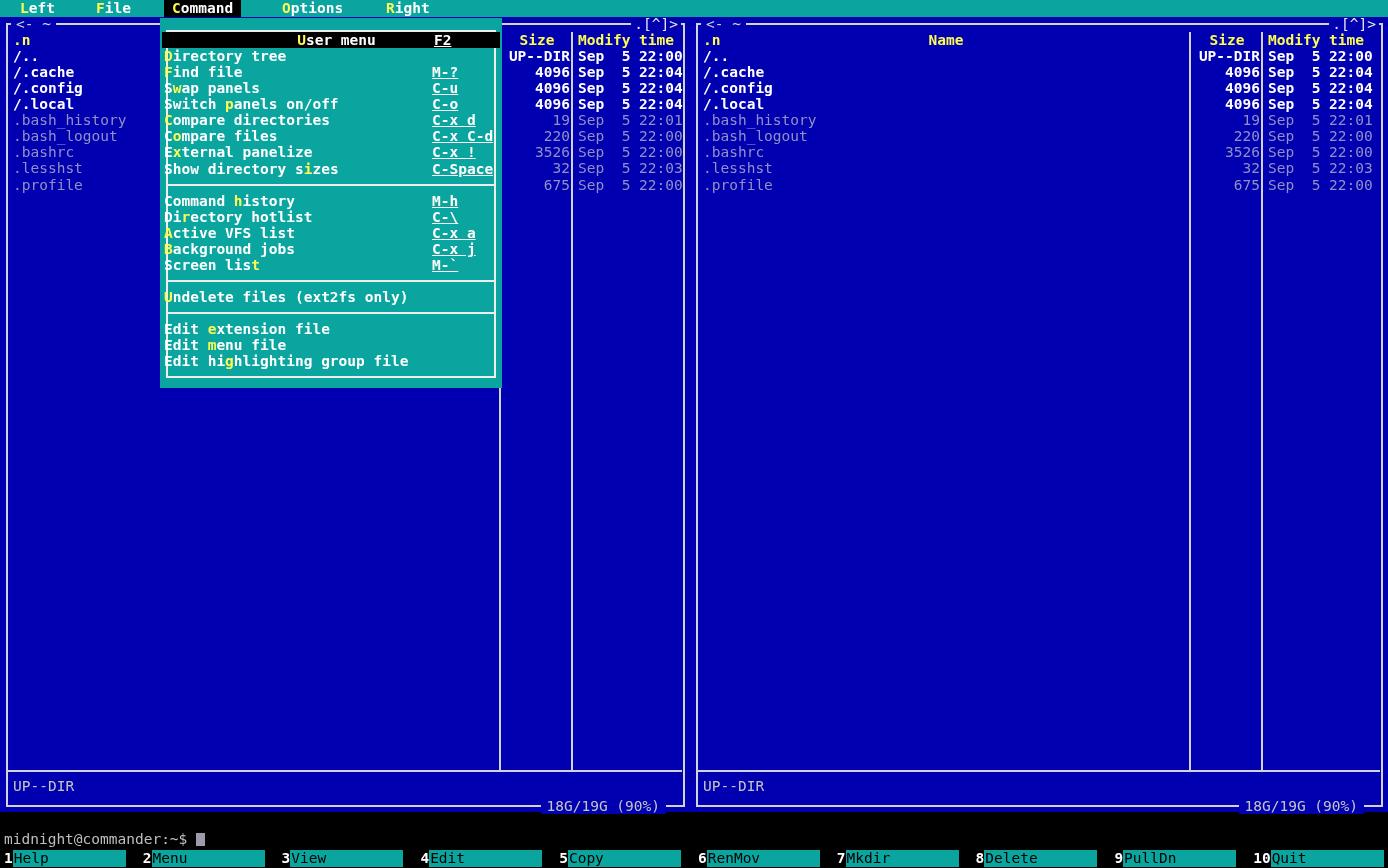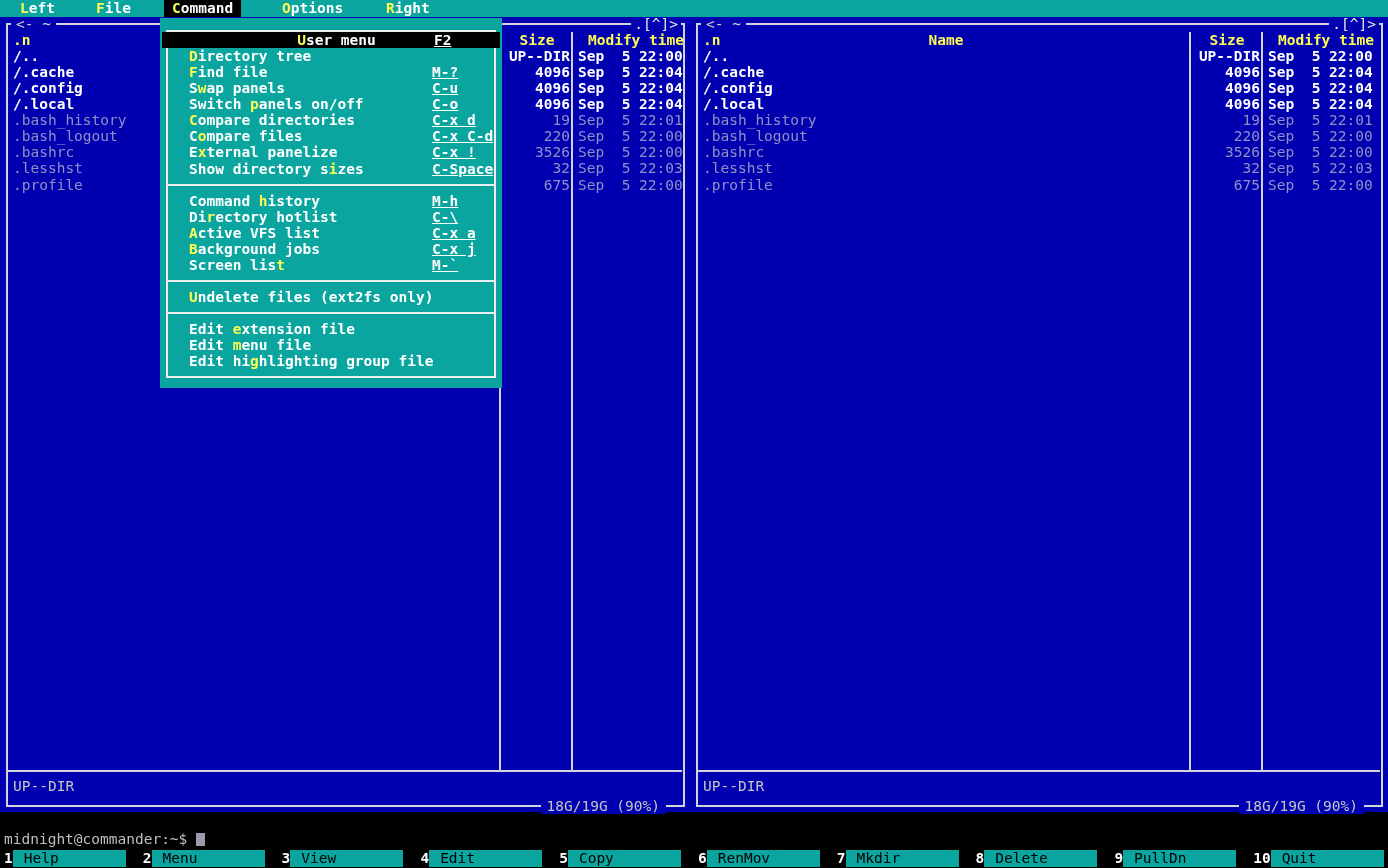--- a/index.html
+++ b/index.html
@@ -34,51 +34,51 @@
   .br{right:5px;top:7px;width:2px;height:784px;}
   .sep1{left:499px;top:16px;width:2px;height:740px;}
   .sep2{left:571px;top:16px;width:2px;height:740px;}
   .statline{left:8px;right:8px;top:754px;height:2px;}
   .tl-deco{position:absolute;left:11px;top:0;height:16px;line-height:16px;background:var(--blue);padding:0 5px;color:var(--frame);white-space:pre;z-index:2;}
   .tr-deco{position:absolute;right:9px;top:0;height:16px;line-height:16px;background:var(--blue);padding:0 3px;color:#E8E8E8;white-space:pre;z-index:2;}
   .hdr{position:absolute;left:0;top:16px;right:0;height:16px;line-height:16px;color:var(--yellow);font-weight:bold;}
   .hsort{position:absolute;left:13px;}
   .hname{position:absolute;left:13px;width:486px;text-align:center;}
   .hsize{position:absolute;left:504px;width:66px;text-align:center;}
-  .htime{position:absolute;left:578px;width:106px;text-align:right;}
+  .htime{position:absolute;left:578px;width:106px;text-align:left;}
   .rows{position:absolute;left:0;top:32px;right:0;}
   .prow{position:relative;height:var(--cell);line-height:var(--cell);}
   .prow.dir{color:var(--white);font-weight:bold;}
   .prow.file{color:var(--hidden);}
   .fname{position:absolute;left:13px;white-space:pre;}
   .fsize{position:absolute;left:504px;width:66px;text-align:right;}
   .ftime{position:absolute;left:578px;white-space:pre;}
   .ministatus{position:absolute;left:13px;top:762px;height:16px;line-height:16px;color:var(--gray);}
   .freespace{position:absolute;right:24px;top:782px;height:16px;line-height:16px;background:var(--blue);padding:0 6px;color:var(--gray);z-index:2;white-space:pre;}
 
   
   .dropdown{position:absolute;left:160px;top:18px;width:342px;height:370px;background:var(--teal);z-index:20;}
   .menu-frame{position:absolute;left:6px;right:6px;top:12px;bottom:10px;border:2px solid #EDEDED;}
   .menu-list{position:absolute;left:0;right:0;top:14px;}
-  .mitem{position:relative;height:var(--cell);line-height:var(--cell);padding-left:29px;color:var(--white);font-weight:bold;cursor:default;}
+  .mitem{position:relative;height:var(--cell);line-height:var(--cell);padding-left:4px;color:var(--white);font-weight:bold;cursor:default;}
   .mitem .hot{color:var(--yellow);}
   .mitem .short{position:absolute;left:272px;white-space:pre;text-decoration:underline;}
   .mitem.selected{background:#000;margin:0 2px;padding-left:11px;text-align:center;}
   .msep{position:relative;height:var(--cell);}
   .msep .sline{position:absolute;left:6px;right:6px;top:7px;height:2px;background:#EDEDED;}
   .mlabel{white-space:pre;}
 
   
   .hintline{position:absolute;left:4px;top:815px;height:17px;line-height:17px;color:#BEBEBE;white-space:pre;}
   .promptline{position:absolute;left:4px;top:831px;height:17px;line-height:17px;color:#BEBEBE;white-space:pre;}
   .cursor{display:inline-block;width:9px;height:13px;background:#9B9BAB;vertical-align:-2px;margin-left:9px;}
   .fbar{position:absolute;left:0;top:850px;width:100%;height:18px;display:flex;}
   .fslot{width:138.8px;display:flex;height:17px;line-height:17px;cursor:default;}
   .fnum{color:var(--white);font-weight:bold;padding-left:4px;white-space:pre;}
-  .flabel{background:var(--teal);color:#000;width:113px;padding-left:11px;white-space:pre;}
+  .flabel{background:var(--teal);color:#000;width:113px;padding-left:1px;white-space:pre;}
 </style>
 </head>
 <body>
 
 <div id="screen">
 
   <div class="panel" id="panel-left">
     <div class="line bt"></div>
     <div class="line bb"></div>
     <div class="line bl"></div>

